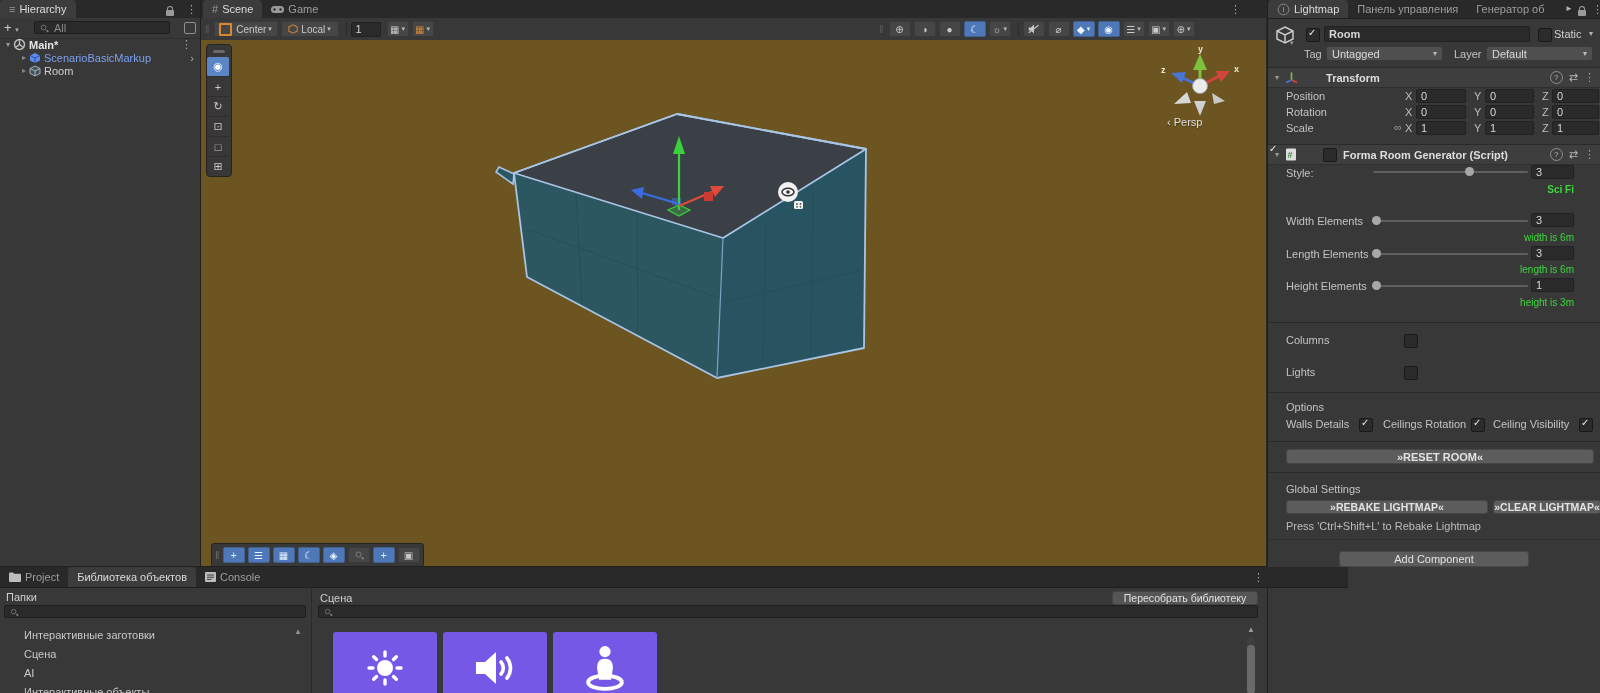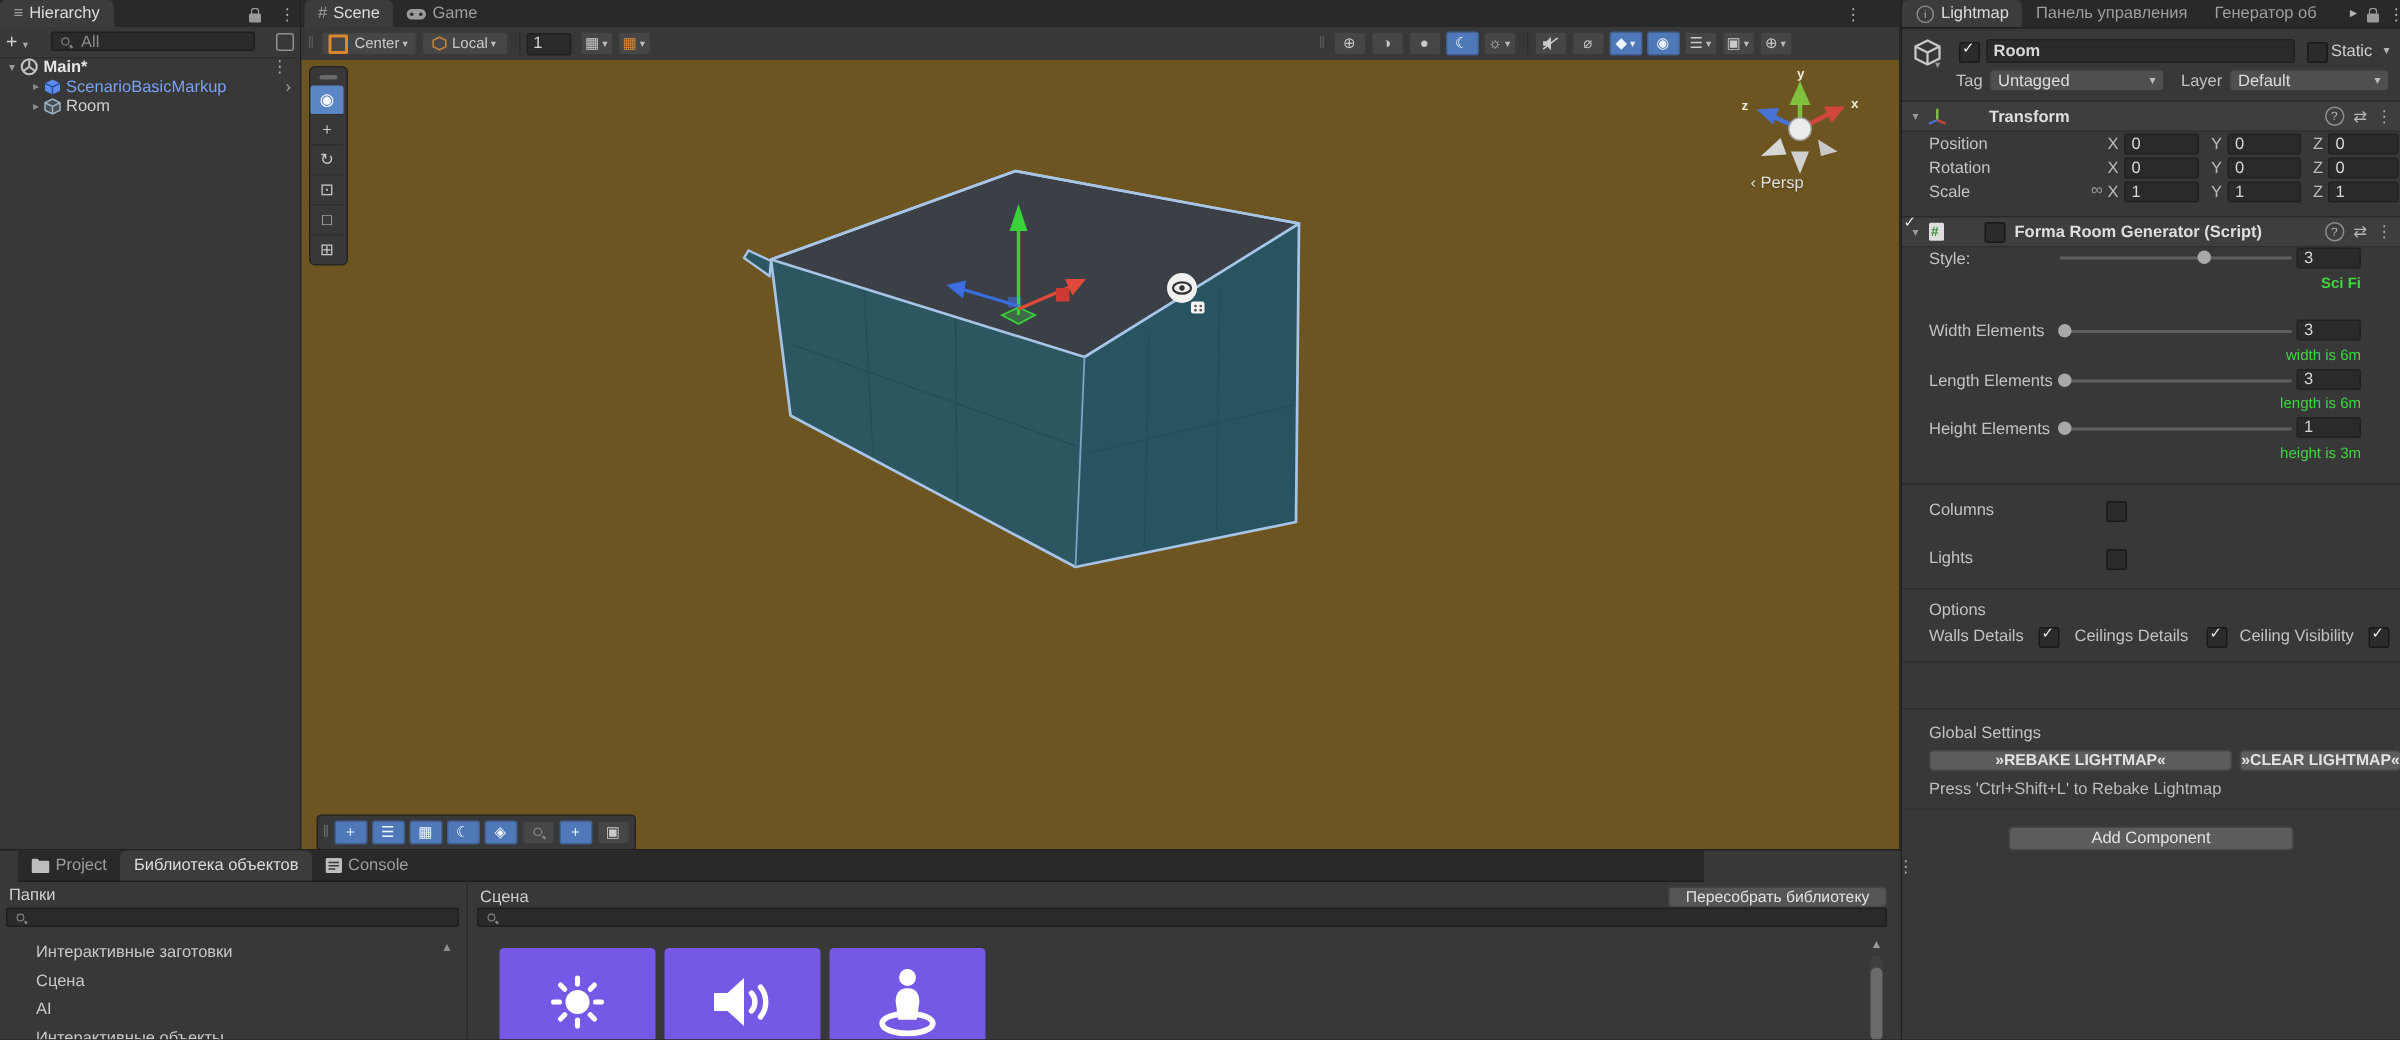--- a/index.html
+++ b/index.html
@@ -440,38 +440,39 @@
     <div class="divider" style="top:322px"></div>
     <span class="lbl" style="left:18px;top:334px">Columns</span>
     <span class="cb" style="left:136px;top:334px"></span>
     <span class="lbl" style="left:18px;top:366px">Lights</span>
     <span class="cb" style="left:136px;top:366px"></span>
 
     <div class="divider" style="top:392px"></div>
     <span class="lbl" style="left:18px;top:401px">Options</span>
     <span class="lbl" style="left:18px;top:418px">Walls Details</span>
     <span class="cb on" style="left:91px;top:418px"></span>
-    <span class="lbl" style="left:115px;top:418px">Ceilings Details</span>
+    <span class="lbl" style="left:115px;top:418px">Ceilings Rotation</span>
     <span class="cb on" style="left:203px;top:418px"></span>
     <span class="lbl" style="left:225px;top:418px">Ceiling Visibility</span>
     <span class="cb on" style="left:311px;top:418px"></span>
 
     <div class="divider" style="top:441px"></div>
+    <div class="btn" style="left:18px;top:449px;width:308px;height:15px;font-weight:bold;font-size:11px">»RESET ROOM«</div>
     <div class="divider" style="top:472px"></div>
     <span class="lbl" style="left:18px;top:483px">Global Settings</span>
     <div class="btn" style="left:18px;top:500px;width:202px;height:14px;font-weight:bold;font-size:10.5px">»REBAKE LIGHTMAP«</div>
     <div class="btn" style="left:225px;top:500px;width:108px;height:14px;font-weight:bold;font-size:10.5px">»CLEAR LIGHTMAP«</div>
     <span class="lbl" style="left:18px;top:520px;color:#bdbdbd">Press 'Ctrl+Shift+L' to Rebake Lightmap</span>
     <div class="divider" style="top:539px;background:#2e2e2e"></div>
 
     <div class="btn" style="left:71px;top:551px;width:190px;height:16px">Add Component</div>
   </div>
 
   <div class="panel" style="left:0;top:566px;width:1267px;height:127px;border-top:1px solid #202020">
-    <div class="tabbar" style="left:12px;top:0;width:1124px;height:20px">
+    <div class="tabbar" style="left:0;top:0;width:1348px;height:20px">
       <div class="tab" style="height:20px">
         <svg width="12" height="10" viewBox="0 0 12 10">
             <path d="M0,1.5 Q0,0.5 1,0.5 L4,0.5 L5.2,1.8 L11,1.8 Q12,1.8 12,2.8 L12,9 Q12,10 11,10 L1,10 Q0,10 0,9 Z" fill="#bdbdbd"></path>
           </svg>
         <span>Project</span>
       </div>
       <div class="tab active" style="height:20px">
         <span>Библиотека объектов</span>
       </div>
       <div class="tab" style="height:20px">

